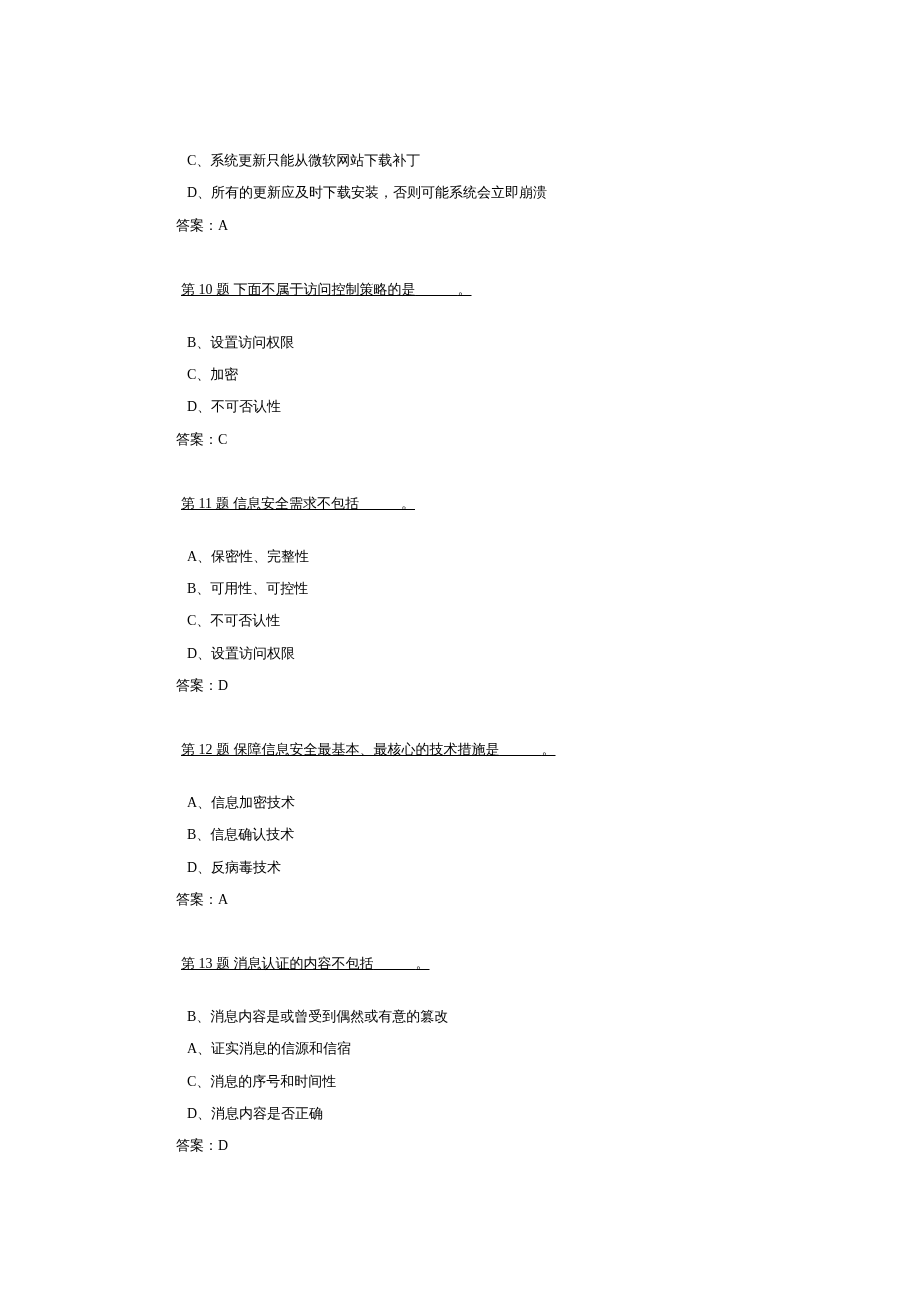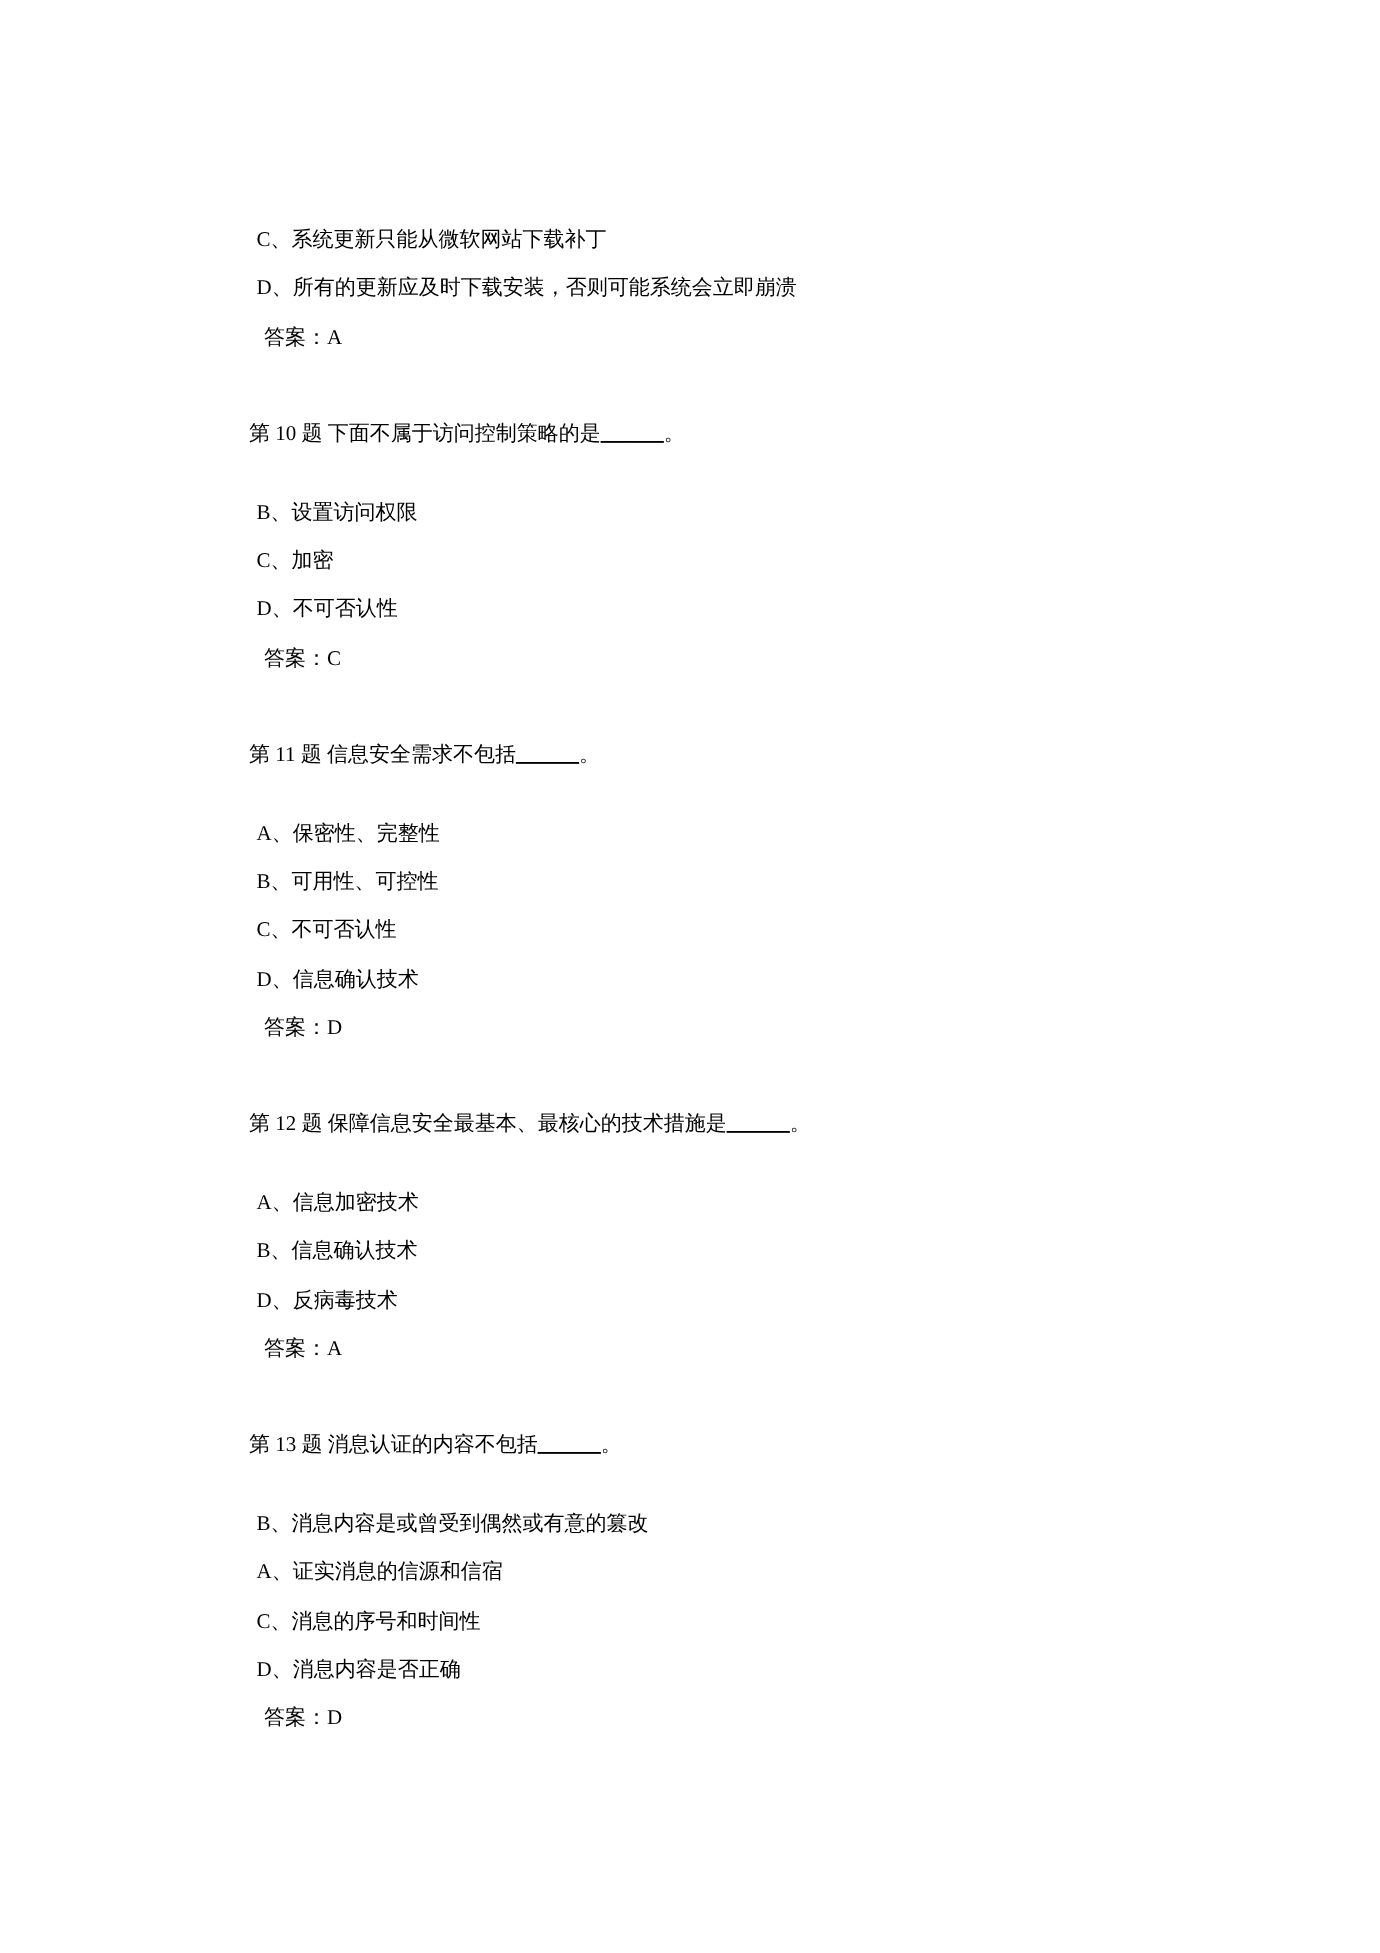--- a/index.html
+++ b/index.html
@@ -9,27 +9,28 @@
       font-family: "SimSun", "宋体", serif;
       font-size: 14px;
       color: #000;
       width: 920px;
       line-height: 1.6;
     }
     .page {
       padding: 140px 166px 120px 166px;
     }
     .option {
-      margin: 10px 0 10px 5px;
+      margin: 10px 0 10px 21px;
     }
     .answer {
       margin: 10px 0 10px 10px;
     }
     .question {
-      margin: 42px 0 30px 0;
+      margin: 42px 0 30px 15px;
+      text-decoration: underline;
     }
     .blank {
       text-decoration: underline;
     }
   </style>
 </head>
 <body>
 
 <div class="page">
 
@@ -44,21 +45,21 @@
   <div class="option">C、加密</div>
   <div class="option">D、不可否认性</div>
   <div class="answer">答案：C</div>
 
   <div class="question">
     <span>第 11 题  信息安全需求不包括</span><span class="blank">______</span><span>。</span>
   </div>
   <div class="option">A、保密性、完整性</div>
   <div class="option">B、可用性、可控性</div>
   <div class="option">C、不可否认性</div>
-  <div class="option">D、信息确认技术</div>
+  <div class="option">D、设置访问权限</div>
   <div class="answer">答案：D</div>
 
   <div class="question">
     <span>第 12 题  保障信息安全最基本、最核心的技术措施是</span><span class="blank">______</span><span>。</span>
   </div>
   <div class="option">A、信息加密技术</div>
   <div class="option">B、信息确认技术</div>
   <div class="option">D、反病毒技术</div>
   <div class="answer">答案：A</div>
 

